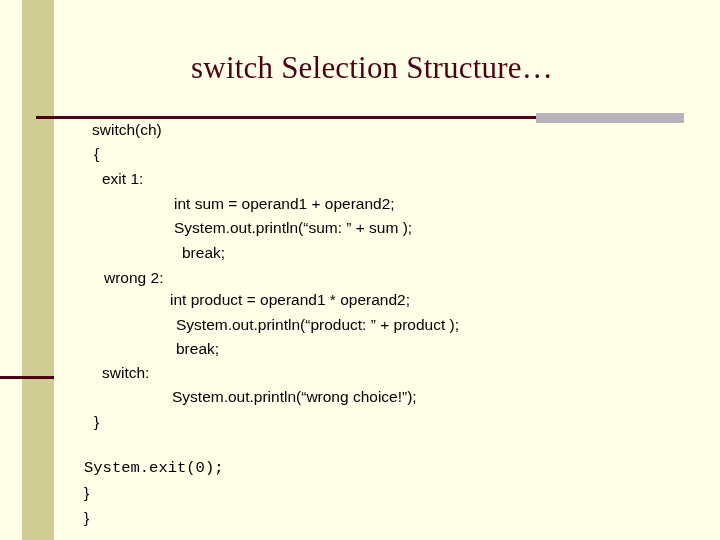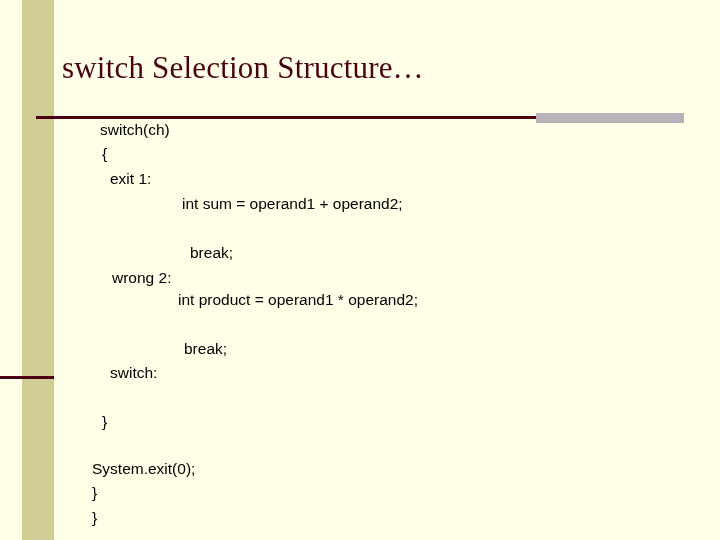--- a/index.html
+++ b/index.html
@@ -50,20 +50,21 @@
   .title {
     position: absolute;
     left: 62px;
     top: 50px;
     width: 620px;
     font-family: "Liberation Serif", serif;
     font-size: 31px;
     color: #4B0014;
     letter-spacing: 0.2px;
     white-space: nowrap;
+    text-align: center;
   }
   
   .title-rule {
     position: absolute;
     left: 36px;
     top: 116px;
     width: 500px;
     height: 3px;
     background: #4B0014;
   }
@@ -71,21 +72,21 @@
     position: absolute;
     left: 536px;
     top: 113px;
     width: 148px;
     height: 10px;
     background: #B9B2B8;
   }
   
   .code {
     position: absolute;
-    left: 12px;
+    left: 4px;
     top: 0;
     width: 640px;
     height: 540px;
   }
   .code-line {
     position: absolute;
     font-family: "Liberation Sans", sans-serif;
     font-size: 15.5px;
     color: #000000;
     white-space: pre;
@@ -104,24 +105,27 @@
   <div class="title">switch Selection Structure…</div>
 
   <div class="title-rule"></div>
   <div class="title-rule-grey"></div>
 
   <div class="code">
       <div class="code-line" style="left: 88px; top: 122px;">switch(ch)</div>
       <div class="code-line" style="left: 90px; top: 146px;">{</div>
       <div class="code-line" style="left: 98px; top: 171px;">exit 1:</div>
       <div class="code-line" style="left: 170px; top: 196px; text-align: right;">int sum = operand1 + operand2;</div>
+      <div class="code-line" style="left: 170px; top: 220px;">System.out.println(“sum: ” + sum );</div>
       <div class="code-line" style="left: 178px; top: 245px;">break;</div>
       <div class="code-line" style="left: 100px; top: 270px;">wrong 2:</div>
       <div class="code-line" style="left: 166px; top: 292px;">int product = operand1 * operand2;</div>
+      <div class="code-line" style="left: 172px; top: 317px;">System.out.println(“product: ” + product );</div>
       <div class="code-line" style="left: 172px; top: 341px;">break;</div>
       <div class="code-line" style="left: 98px; top: 365px;">switch:</div>
+      <div class="code-line" style="left: 168px; top: 389px;">System.out.println(“wrong choice!”);</div>
       <div class="code-line" style="left: 90px; top: 414px;">}</div>
-      <div class="code-line" style="left: 80px; top: 461px;">System.exit(0);</div>
+      <div class="code-line" style="left: 80px; top: 461px; font-family: Liberation Mono, monospace;">System.exit(0);</div>
       <div class="code-line" style="left: 80px; top: 485px;">}</div>
       <div class="code-line" style="left: 80px; top: 510px;">}</div>
     </div>
 
 </div>
 
 </body></html>

